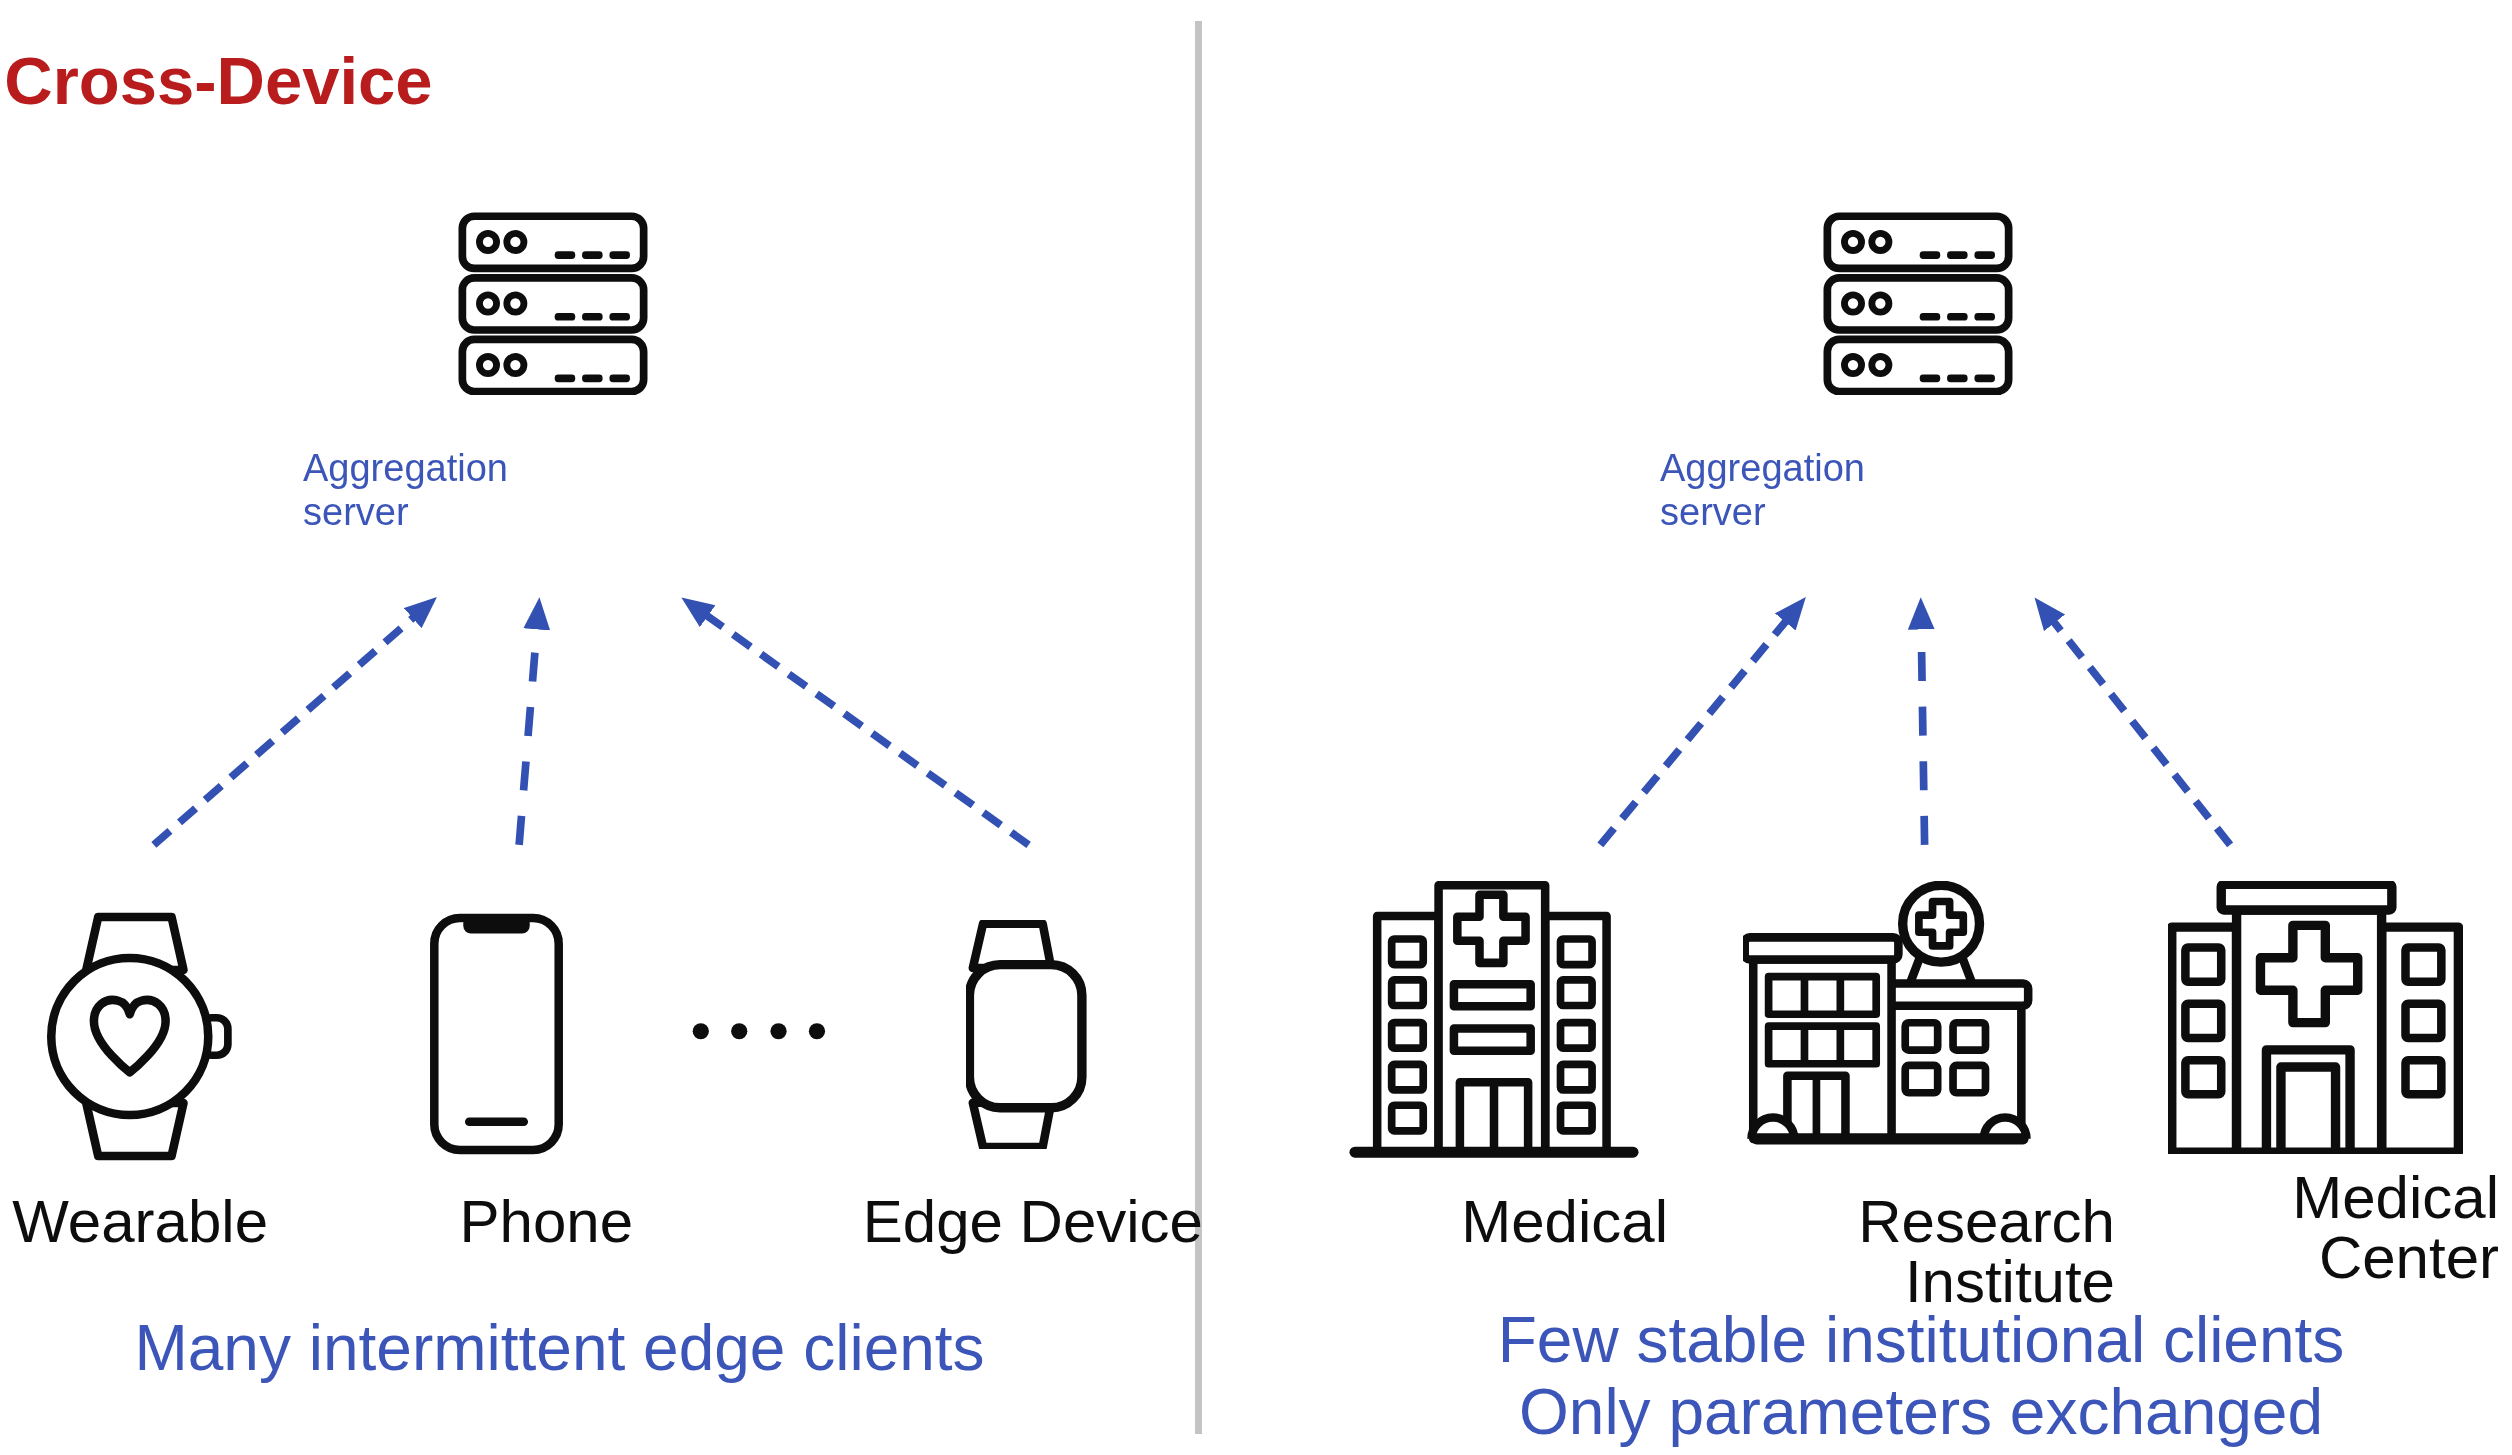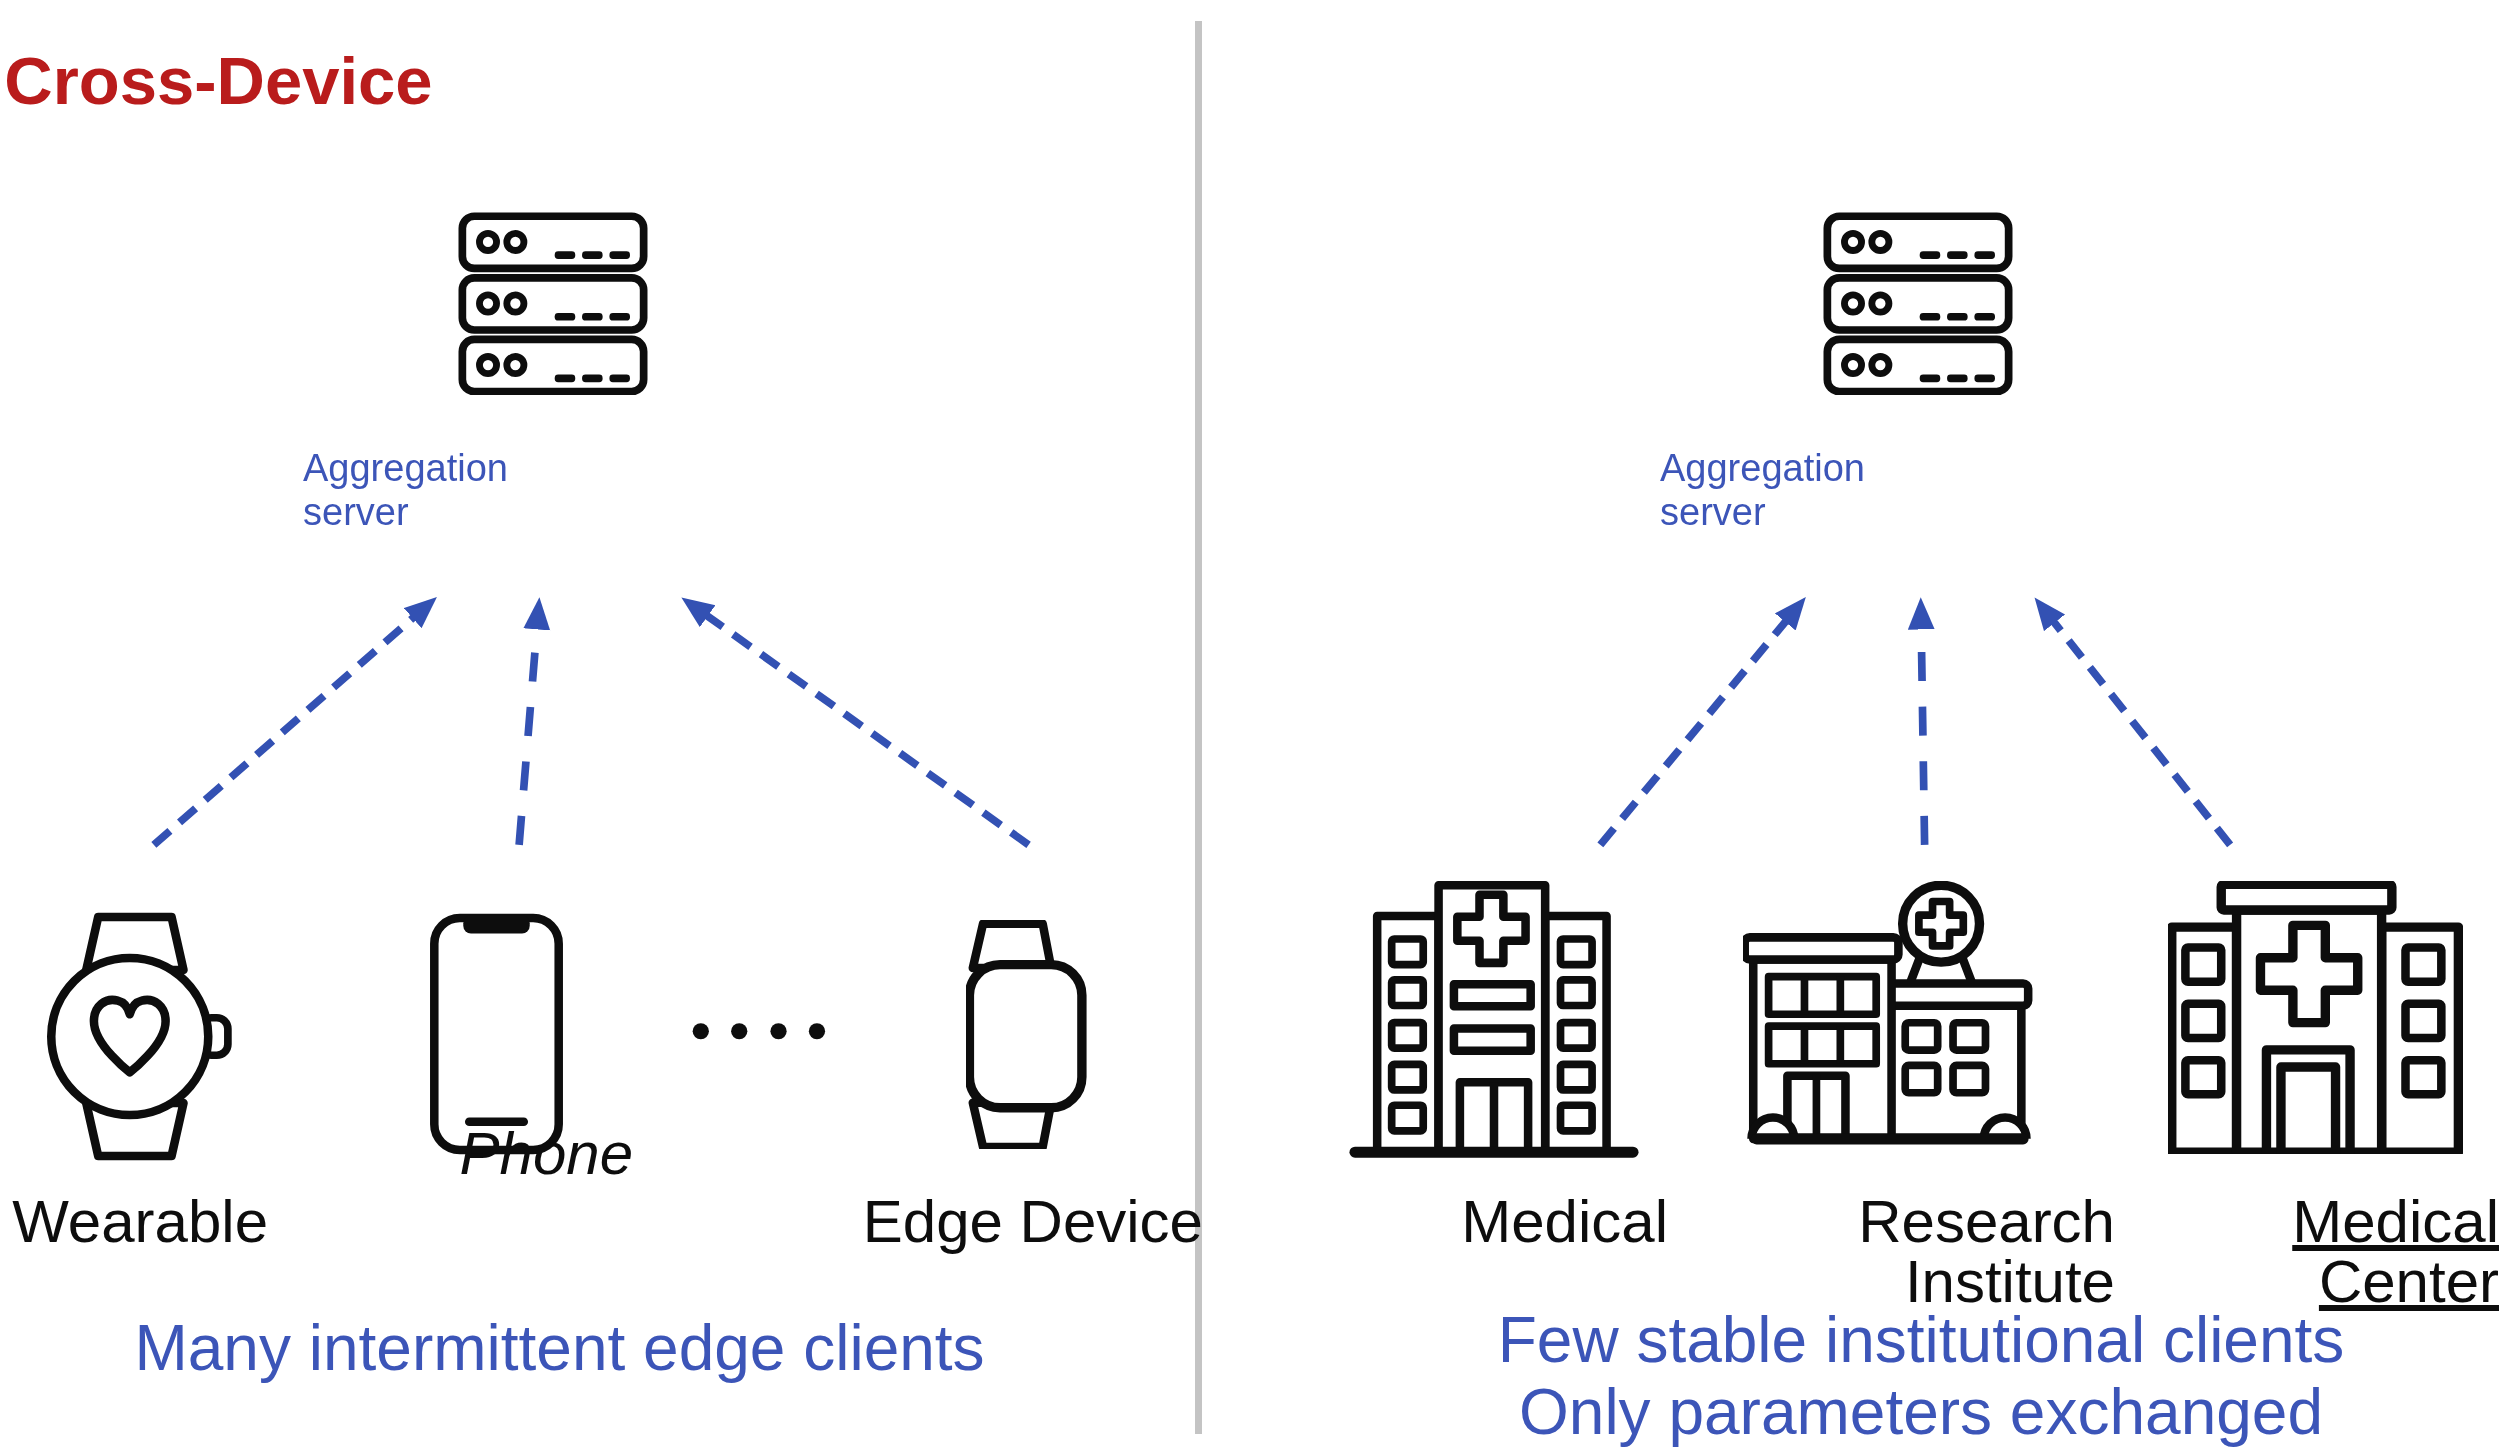--- a/index.html
+++ b/index.html
@@ -92,21 +92,21 @@
       <g fill="#ffffff" stroke="#0d0d0d" stroke-linejoin="round">
         <path d="M20,4 L90,4 L100,56 L8,56 Z" stroke-width="10"></path>
         <path d="M8,214 L100,214 L90,266 L20,266 Z" stroke-width="10"></path>
       </g>
       <rect x="126" y="80" width="14" height="40" rx="6" fill="#0d0d0d"></rect>
       <rect x="4" y="52" width="132" height="168" rx="36" fill="#ffffff" stroke="#0d0d0d" stroke-width="11"></rect>
     </svg>
   </div>
 
   <div class="abs item-label" style="left:12px;top:1192px;width:256px;">Wearable</div>
-  <div class="abs item-label" style="left:377px;top:1124px;width:256px;font-style:italic;">Phone</div>
+  <div class="abs item-label" style="left:377px;top:1192px;width:256px;">Phone</div>
   <div class="abs item-label" style="left:862px;top:1192px;width:341px;">Edge Device</div>
 
   <div class="abs caption" style="left:90px;top:1312px;width:939px;">Many intermittent edge clients</div>
 
 
   <div class="abs" style="left:1823px;top:212px;">
     <svg width="190" height="183" viewBox="0 0 222 214">
       <g fill="#ffffff" stroke="#0d0d0d" stroke-width="9">
         <rect x="5" y="5" width="212" height="61" rx="14"></rect>
         <rect x="5" y="77" width="212" height="61" rx="14"></rect>
@@ -213,21 +213,21 @@
         <rect x="20" y="210" width="42" height="40" rx="3"></rect>
         <rect x="278" y="78" width="42" height="40" rx="3"></rect>
           <rect x="278" y="144" width="42" height="40" rx="3"></rect>
         <rect x="278" y="210" width="42" height="40" rx="3"></rect>
       </g>
     </svg>
   </div>
 
   <div class="abs item-label" style="left:1327px;top:1192px;width:341px;">Medical</div>
   <div class="abs item-label" style="left:1688px;top:1192px;width:427px;">Research Institute</div>
-  <div class="abs item-label" style="left:2158px;top:1192px;width:341px;text-decoration:underline;">Medical Center</div>
+  <div class="abs item-label" style="left:2158px;top:1168px;width:341px;">Medical Center</div>
 
   <div class="abs caption" style="left:1494px;top:1304px;width:854px;">
     <div>Few stable institutional clients</div>
     <div>Only parameters exchanged</div>
   </div>
 
   <svg class="abs" style="left:0;top:0;pointer-events:none;" width="2512" height="1455" viewBox="0 0 2943 1705">
     <defs>
       <marker id="ah" markerWidth="4.6" markerHeight="4" refX="0.4" refY="1.75" orient="auto">
         <path d="M0,0 L4.2,1.75 L0,3.5 Z" fill="#3351b3"></path>

